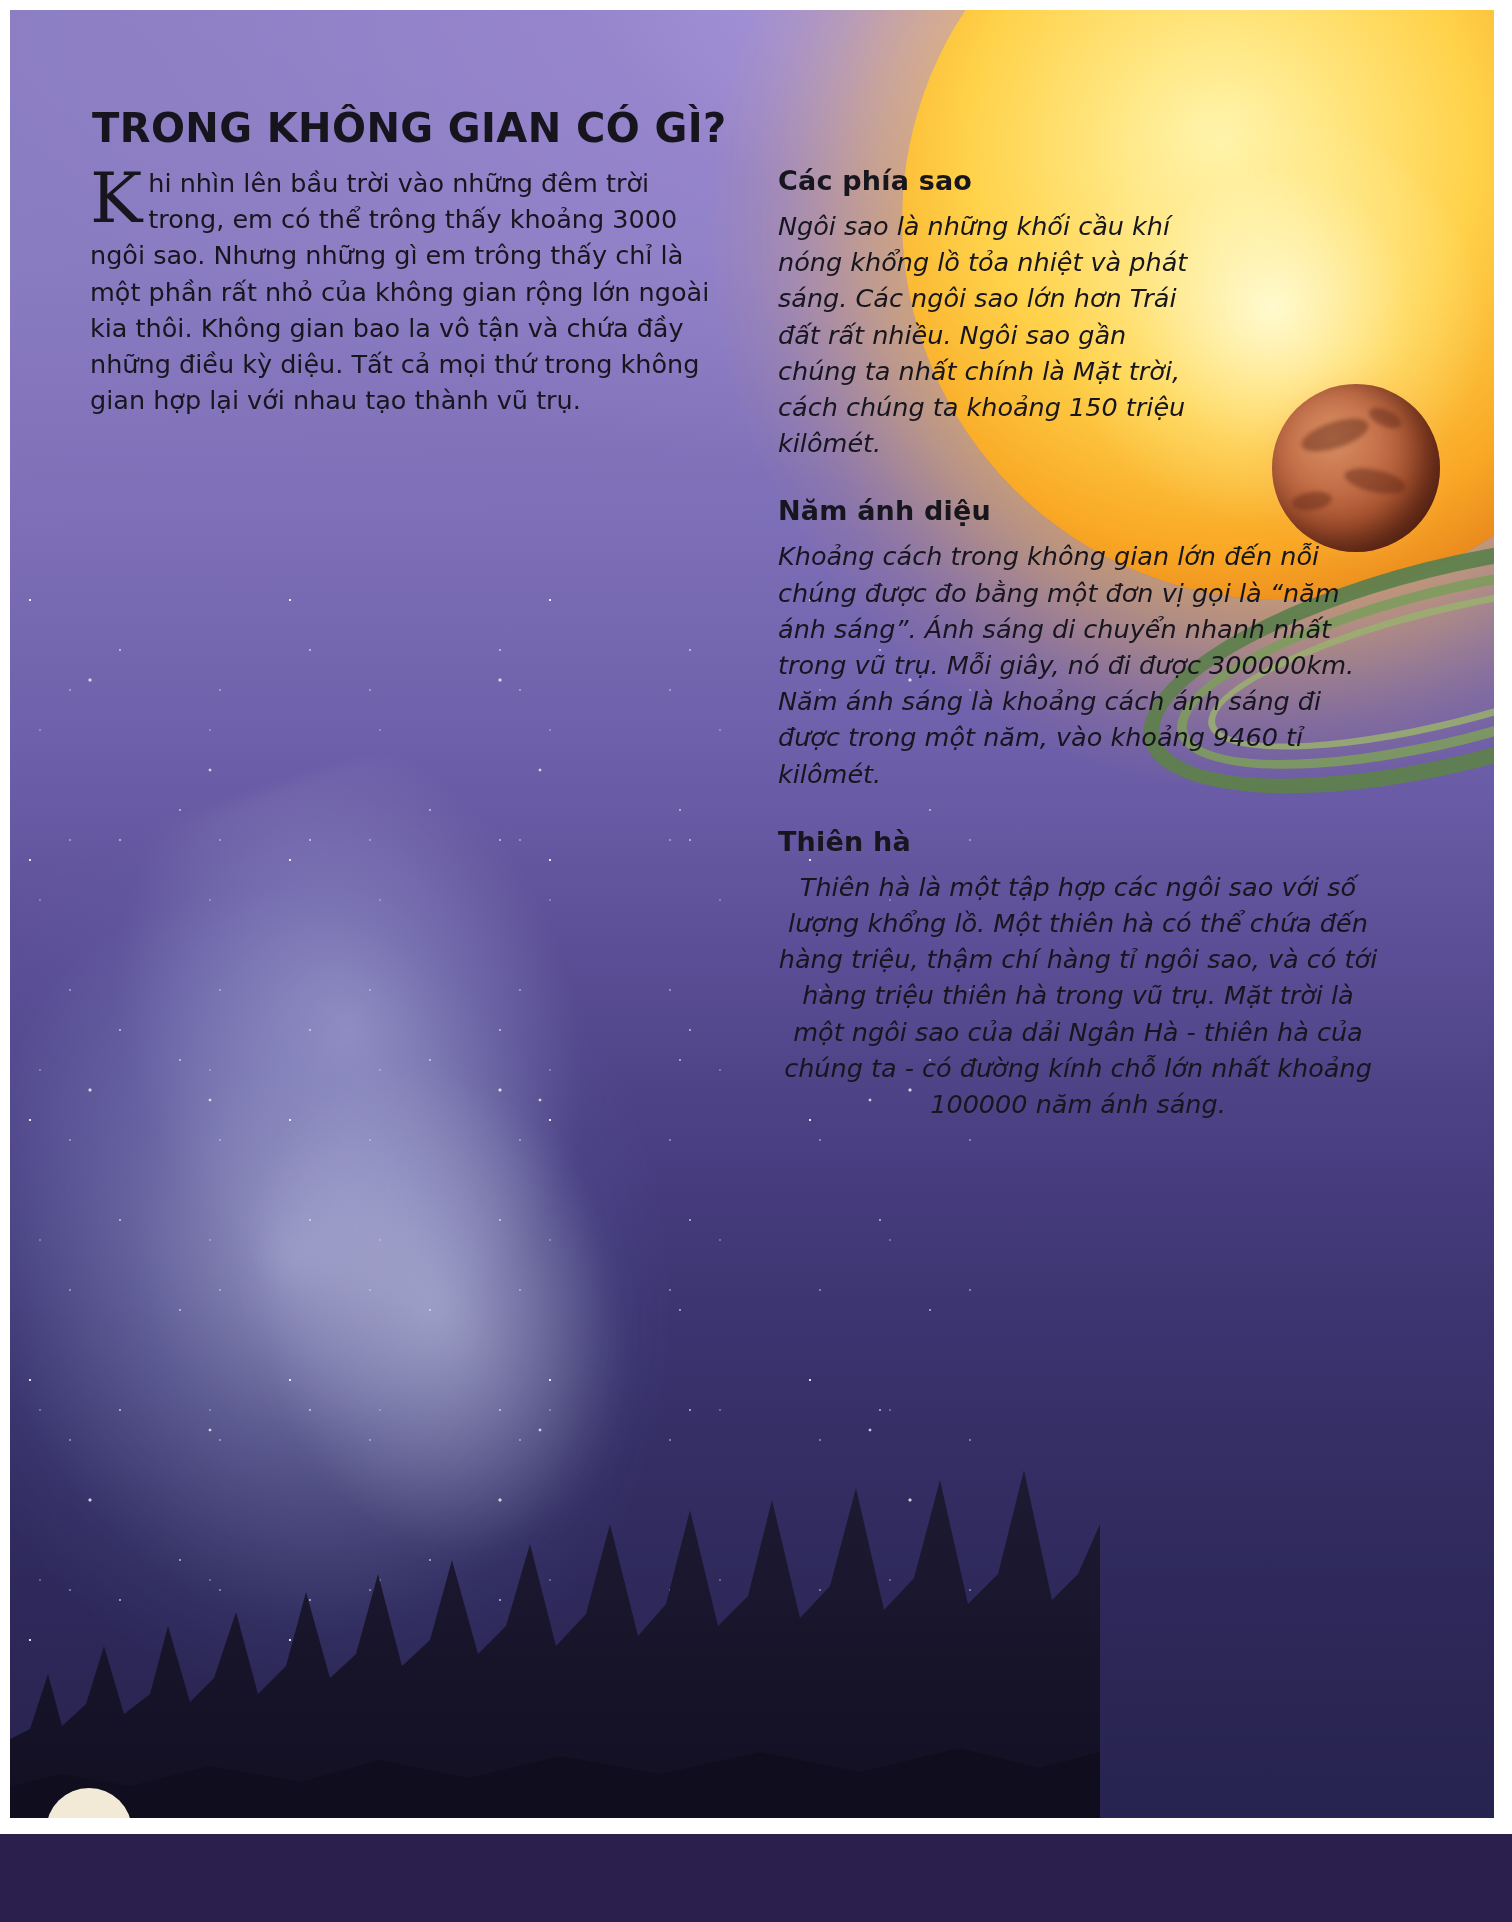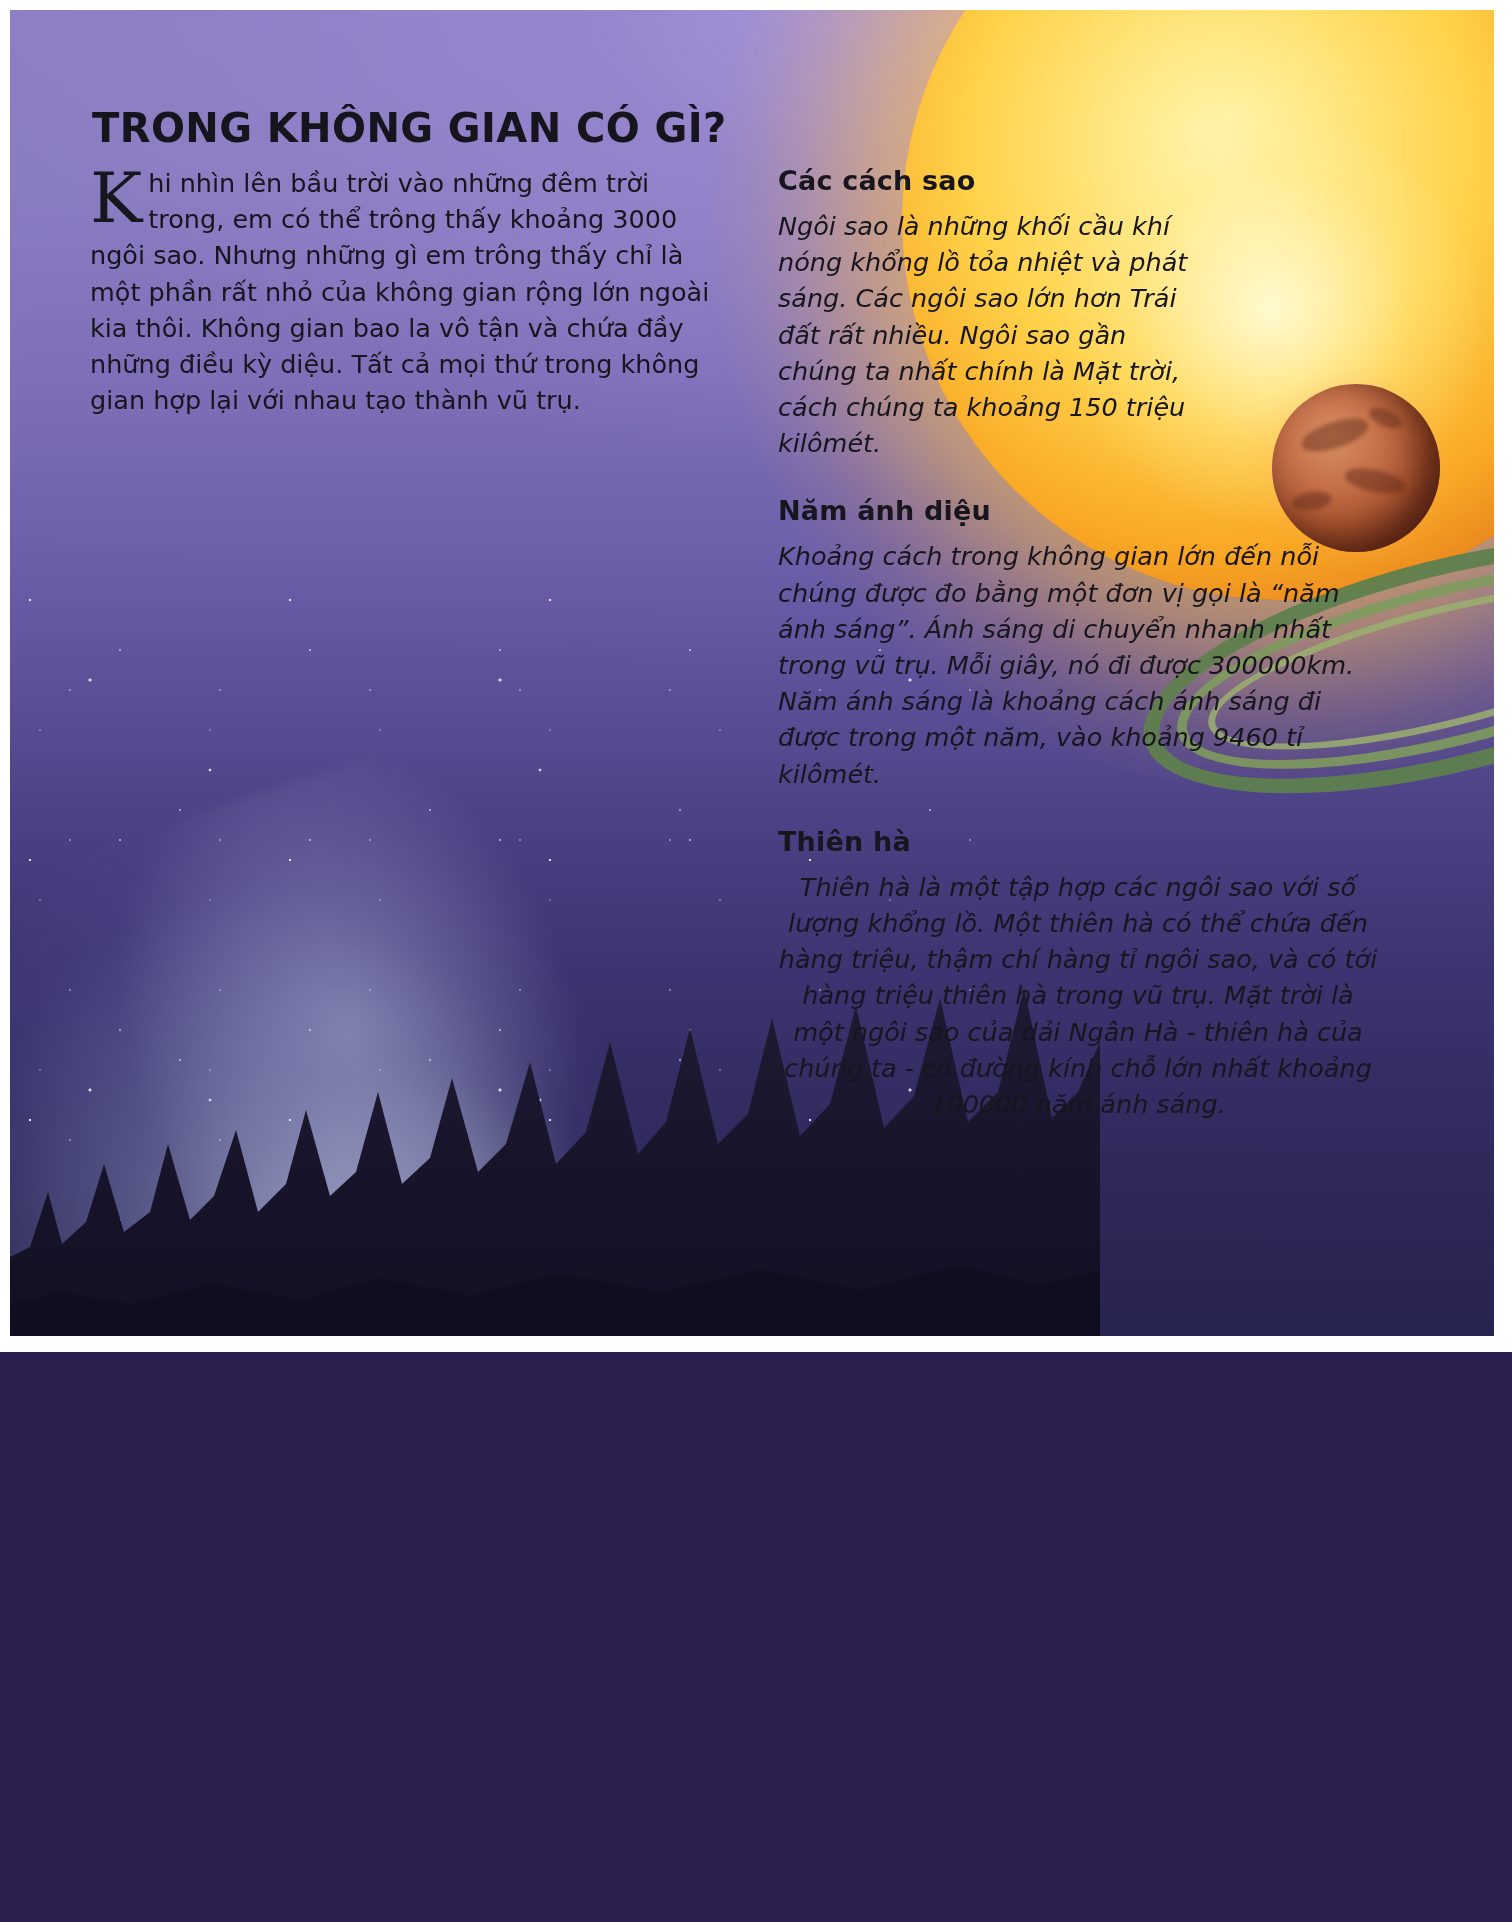--- a/index.html
+++ b/index.html
@@ -7,21 +7,21 @@
     margin: 0;
     padding: 0;
     background: #2b1f4e;
   }
   body {
     font-family: "DejaVu Sans", sans-serif;
   }
   .page {
     position: relative;
     width: 1512px;
-    height: 1352px;
+    height: 1834px;
     overflow: hidden;
     background: #6a5ca8;
     box-sizing: border-box;
   }
 
   
   .bg-base {
     position: absolute;
     inset: 0;
     background:
@@ -346,21 +346,21 @@
     <h1 class="title">TRONG KHÔNG GIAN CÓ GÌ?</h1>
 
     <div class="col-left">
       <div class="dropcap-para">
         <span class="dropcap">K</span><span>hi nhìn lên bầu trời vào những đêm trời trong, em có thể trông thấy khoảng 3000 ngôi sao. Nhưng những gì em trông thấy chỉ là một phần rất nhỏ của không gian rộng lớn ngoài kia thôi. Không gian bao la vô tận và chứa đầy những điều kỳ diệu. Tất cả mọi thứ trong không gian hợp lại với nhau tạo thành vũ trụ.</span>
       </div>
 
     </div>
 
     <div class="col-right">
-      <h2 class="heading">Các cách sao</h2>
+      <h2 class="heading">Các phía sao</h2>
       <p class="body" style="width: 430px;">Ngôi sao là những khối cầu khí nóng khổng lồ tỏa nhiệt và phát sáng. Các ngôi sao lớn hơn Trái đất rất nhiều. Ngôi sao gần chúng ta nhất chính là Mặt trời, cách chúng ta khoảng 150 triệu kilômét.</p>
 
       <h2 class="heading">Năm ánh diệu</h2>
       <p class="body">Khoảng cách trong không gian lớn đến nỗi chúng được đo bằng một đơn vị gọi là “năm ánh sáng”. Ánh sáng di chuyển nhanh nhất trong vũ trụ. Mỗi giây, nó đi được 300000km. Năm ánh sáng là khoảng cách ánh sáng đi được trong một năm, vào khoảng 9460 tỉ kilômét.</p>
 
       <h2 class="heading">Thiên hà</h2>
       <p class="body galaxy-para">Thiên hà là một tập hợp các ngôi sao với số lượng khổng lồ. Một thiên hà có thể chứa đến hàng triệu, thậm chí hàng tỉ ngôi sao, và có tới hàng triệu thiên hà trong vũ trụ. Mặt trời là một ngôi sao của dải Ngân Hà - thiên hà của chúng ta - có đường kính chỗ lớn nhất khoảng 100000 năm ánh sáng.</p>
     </div>
 
 

